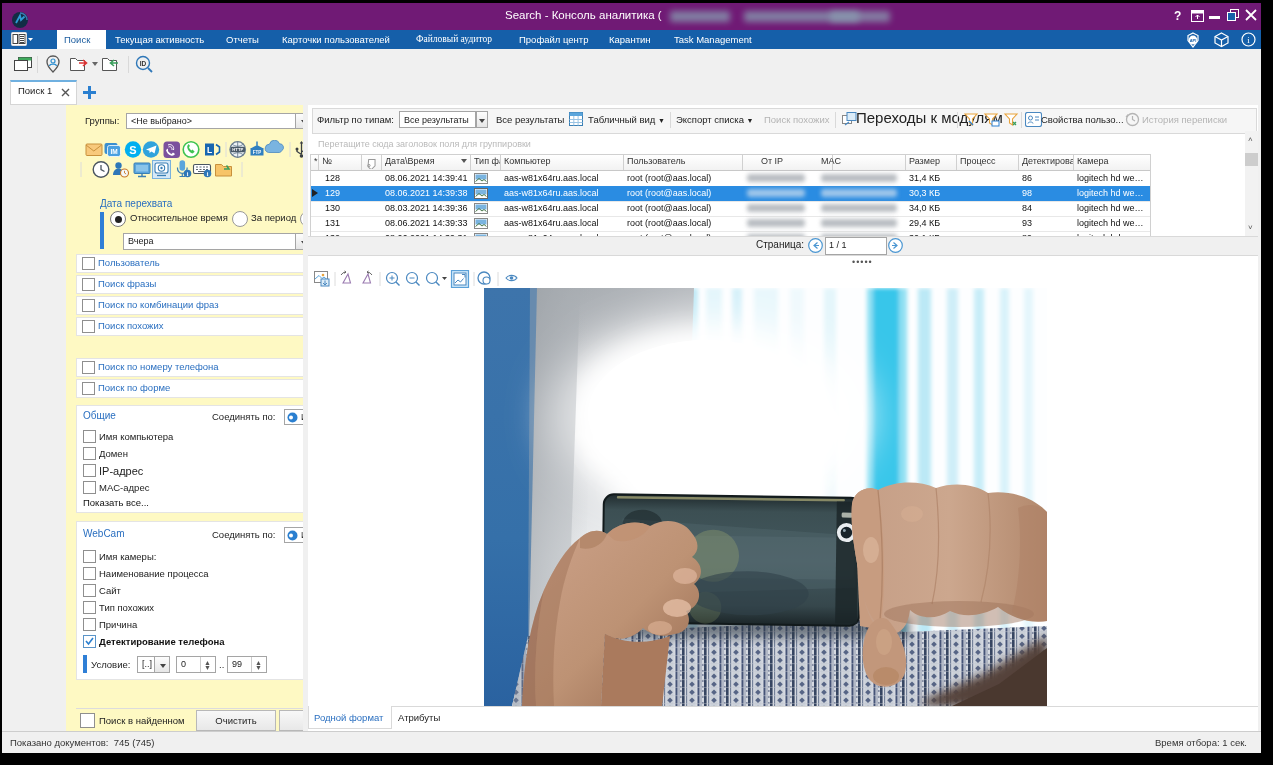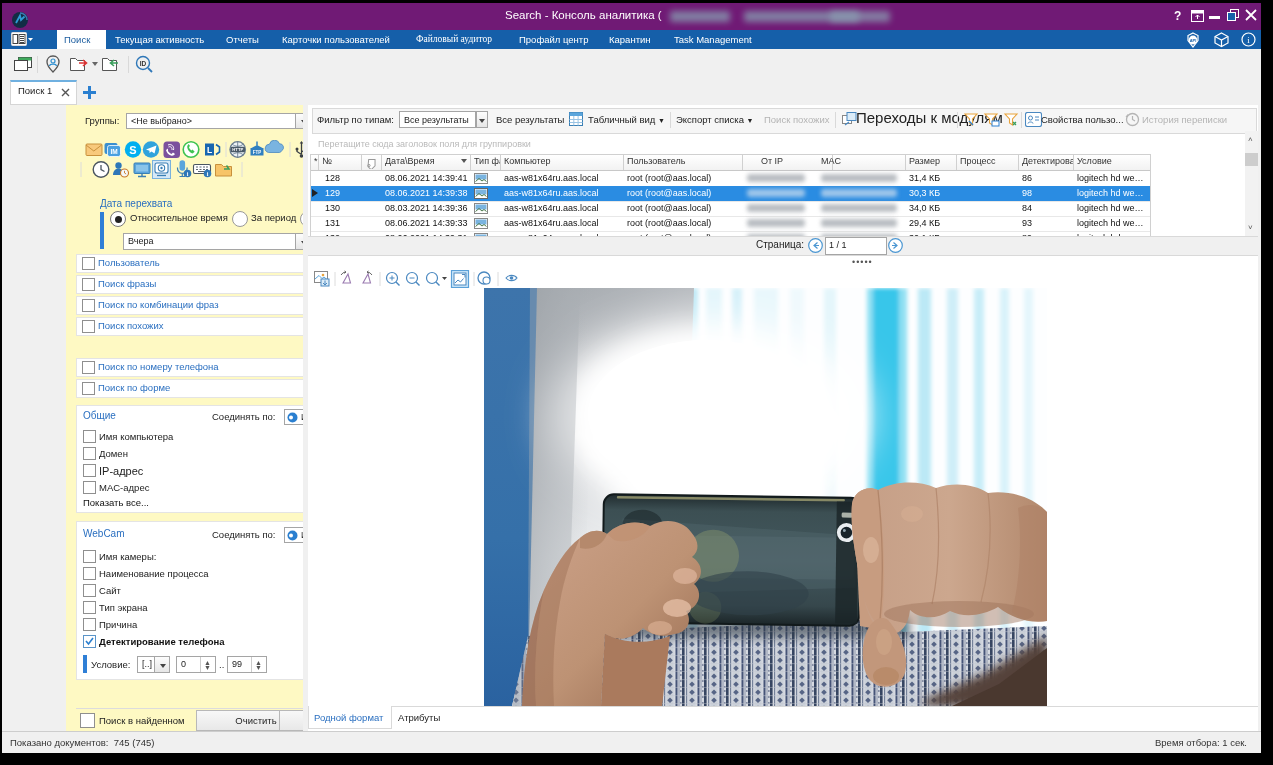--- a/index.html
+++ b/index.html
@@ -13,21 +13,21 @@
 .tabrow{left:0;top:75px;width:100%;height:27px;background:#f0f0f0;}
 .lp{left:16px;top:102px;width:301px;height:626px;background:#fef9c3;margin-left:48px;}
 .rp{left:306px;top:102px;width:950px;height:626px;background:#fff;}
 .statusbar{left:0;top:728px;width:100%;height:22px;background:#f0f0f0;border-top:1px solid #cdcdcd;box-sizing:border-box;}
 .blue{color:#2a6fc0;}
 .cb{position:absolute;width:11px;height:11px;border:1px solid #8f8f8f;background:#fff;}
 .fitem{position:absolute;left:10px;width:284px;height:17px;border:1px solid #e4e4e4;background:#fff;}
 .fitem span{position:absolute;left:21px;top:2px;font-size:9.5px;color:#2a6fc0;}
 .fitem .cb{left:5px;top:2px;}
 .gbox{position:absolute;left:10px;width:284px;border:1px solid #e4e4e4;background:#fff;}
-.btn{position:absolute;border:1px solid #b8b8b8;background:linear-gradient(#f8f8f8,#e8e8e8);font-size:9.5px;color:#222;text-align:center;padding-left:20px;}
+.btn{position:absolute;border:1px solid #b8b8b8;background:linear-gradient(#f8f8f8,#e8e8e8);font-size:9.5px;color:#222;text-align:center;}
 .combo{position:absolute;background:#fff;border:1px solid #a5a5a5;box-sizing:border-box;}
 .combo .tx{position:absolute;left:4px;top:2px;font-size:9px;color:#222;white-space:nowrap;}
 .combo .db{position:absolute;right:0;top:0;bottom:0;width:15px;border-left:1px solid #a5a5a5;background:linear-gradient(#fdfdfd,#e6e6e6);}
 .dar{position:absolute;width:0;height:0;border:3.5px solid transparent;border-top:4px solid #444;}
 .sep{position:absolute;width:1px;background:#d9d9d9;}
 .hdrc{position:absolute;top:0;height:15px;border-right:1px solid #d0d0d0;font-size:9px;color:#333;box-sizing:border-box;padding:1px 0 0 3px;white-space:nowrap;overflow:hidden;}
 .cell{position:absolute;font-size:9px;color:#111;white-space:nowrap;overflow:hidden;padding-top:1px;}
 .rowline{position:absolute;left:0;width:845px;height:15px;border-bottom:1px solid #e8e8e8;}
 .blur1{position:absolute;border-radius:3px;background:#b9bdc2;filter:blur(2px);}
 </style></head>
@@ -309,21 +309,21 @@
        <path d="M8 2 L9.5 2 L10 4 L12 5 L14 4 L15 6 L13.5 7.5 L13.5 8.5 L15 10 L14 12 L12 11 L10 12 L9.5 14 L6.5 14 L6 12 L4 11 L2 12 L1 10 L2.5 8.5 L2.5 7.5 L1 6 L2 4 L4 5 L6 4 L6.5 2 Z" fill="none" stroke="#888" stroke-width="1.3"></path>
        <circle cx="8" cy="8" r="2.4" fill="none" stroke="#888" stroke-width="1.3"></circle>
      </svg>
      <span class="cb" style="left:6px;top:28px"></span>
         <div class="a" style="left:22px;top:29px;font-size:9.5px;color:#222">Имя камеры:</div>
      <span class="cb" style="left:6px;top:45px"></span>
         <div class="a" style="left:22px;top:46px;font-size:9.5px;color:#222">Наименование процесса</div>
      <span class="cb" style="left:6px;top:62px"></span>
         <div class="a" style="left:22px;top:63px;font-size:9.5px;color:#222">Сайт</div>
      <span class="cb" style="left:6px;top:79px"></span>
-        <div class="a" style="left:22px;top:80px;font-size:9.5px;color:#222">Тип экрана</div>
+        <div class="a" style="left:22px;top:80px;font-size:9.5px;color:#222">Тип похожих</div>
      <span class="cb" style="left:6px;top:96px"></span>
         <div class="a" style="left:22px;top:97px;font-size:9.5px;color:#222">Причина</div>
      <span class="cb" style="left:6px;top:113px;border-color:#5a94c8"></span>
      <svg class="a" style="left:7px;top:114px" width="11" height="11" viewBox="0 0 11 11">
           <path d="M2 5 L4.5 8 L9 2" stroke="#2a7fd0" stroke-width="1.6" fill="none"></path>
         </svg>
      <div class="a" style="left:22px;top:114px;font-size:9.5px;color:#111;font-weight:bold">Детектирование телефона</div>
      <div class="a" style="left:6px;top:133px;width:4px;height:18px;background:#2f7fd6"></div>
      <div class="a" style="left:14px;top:137px;font-size:9.5px;color:#222">Условие:</div>
      <div class="combo" style="left:60px;top:134px;width:33px;height:17px">
@@ -415,21 +415,21 @@
           </svg></div>
      <div class="hdrc" style="left:71px;width:89px">Дата\Время <span style="position:absolute;right:3px;top:4px;width:0;height:0;border:3.5px solid transparent;border-top:4.5px solid #555"></span></div>
      <div class="hdrc" style="left:160px;width:30px">Тип фа</div>
      <div class="hdrc" style="left:190px;width:123px">Компьютер</div>
      <div class="hdrc" style="left:313px;width:119px">Пользователь</div>
      <div class="hdrc" style="left:447px;width:75px">От IP</div>
      <div class="hdrc" style="left:507px;width:88px">MAC</div>
      <div class="hdrc" style="left:595px;width:51px">Размер</div>
      <div class="hdrc" style="left:646px;width:62px">Процесс</div>
      <div class="hdrc" style="left:708px;width:55px">Детектирова</div>
-     <div class="hdrc" style="left:763px;width:76px;border-right:none">Условие</div>
+     <div class="hdrc" style="left:763px;width:76px;border-right:none">Камера</div>
 
      <div class="rowline" style="top:16px"></div>
      <div class="rowline" style="top:31px;background:#2a8ce2"></div>
      <div class="rowline" style="top:46px"></div>
      <div class="rowline" style="top:61px"></div>
      <div class="rowline" style="top:76px"></div>
 
      <div class="cell" style="left:14px;top:17px">128</div>
      <div class="cell" style="left:74px;top:17px">08.06.2021 14:39:41</div>
      <svg class="a" style="left:163px;top:18px" width="14" height="11" viewBox="0 0 14 11">

